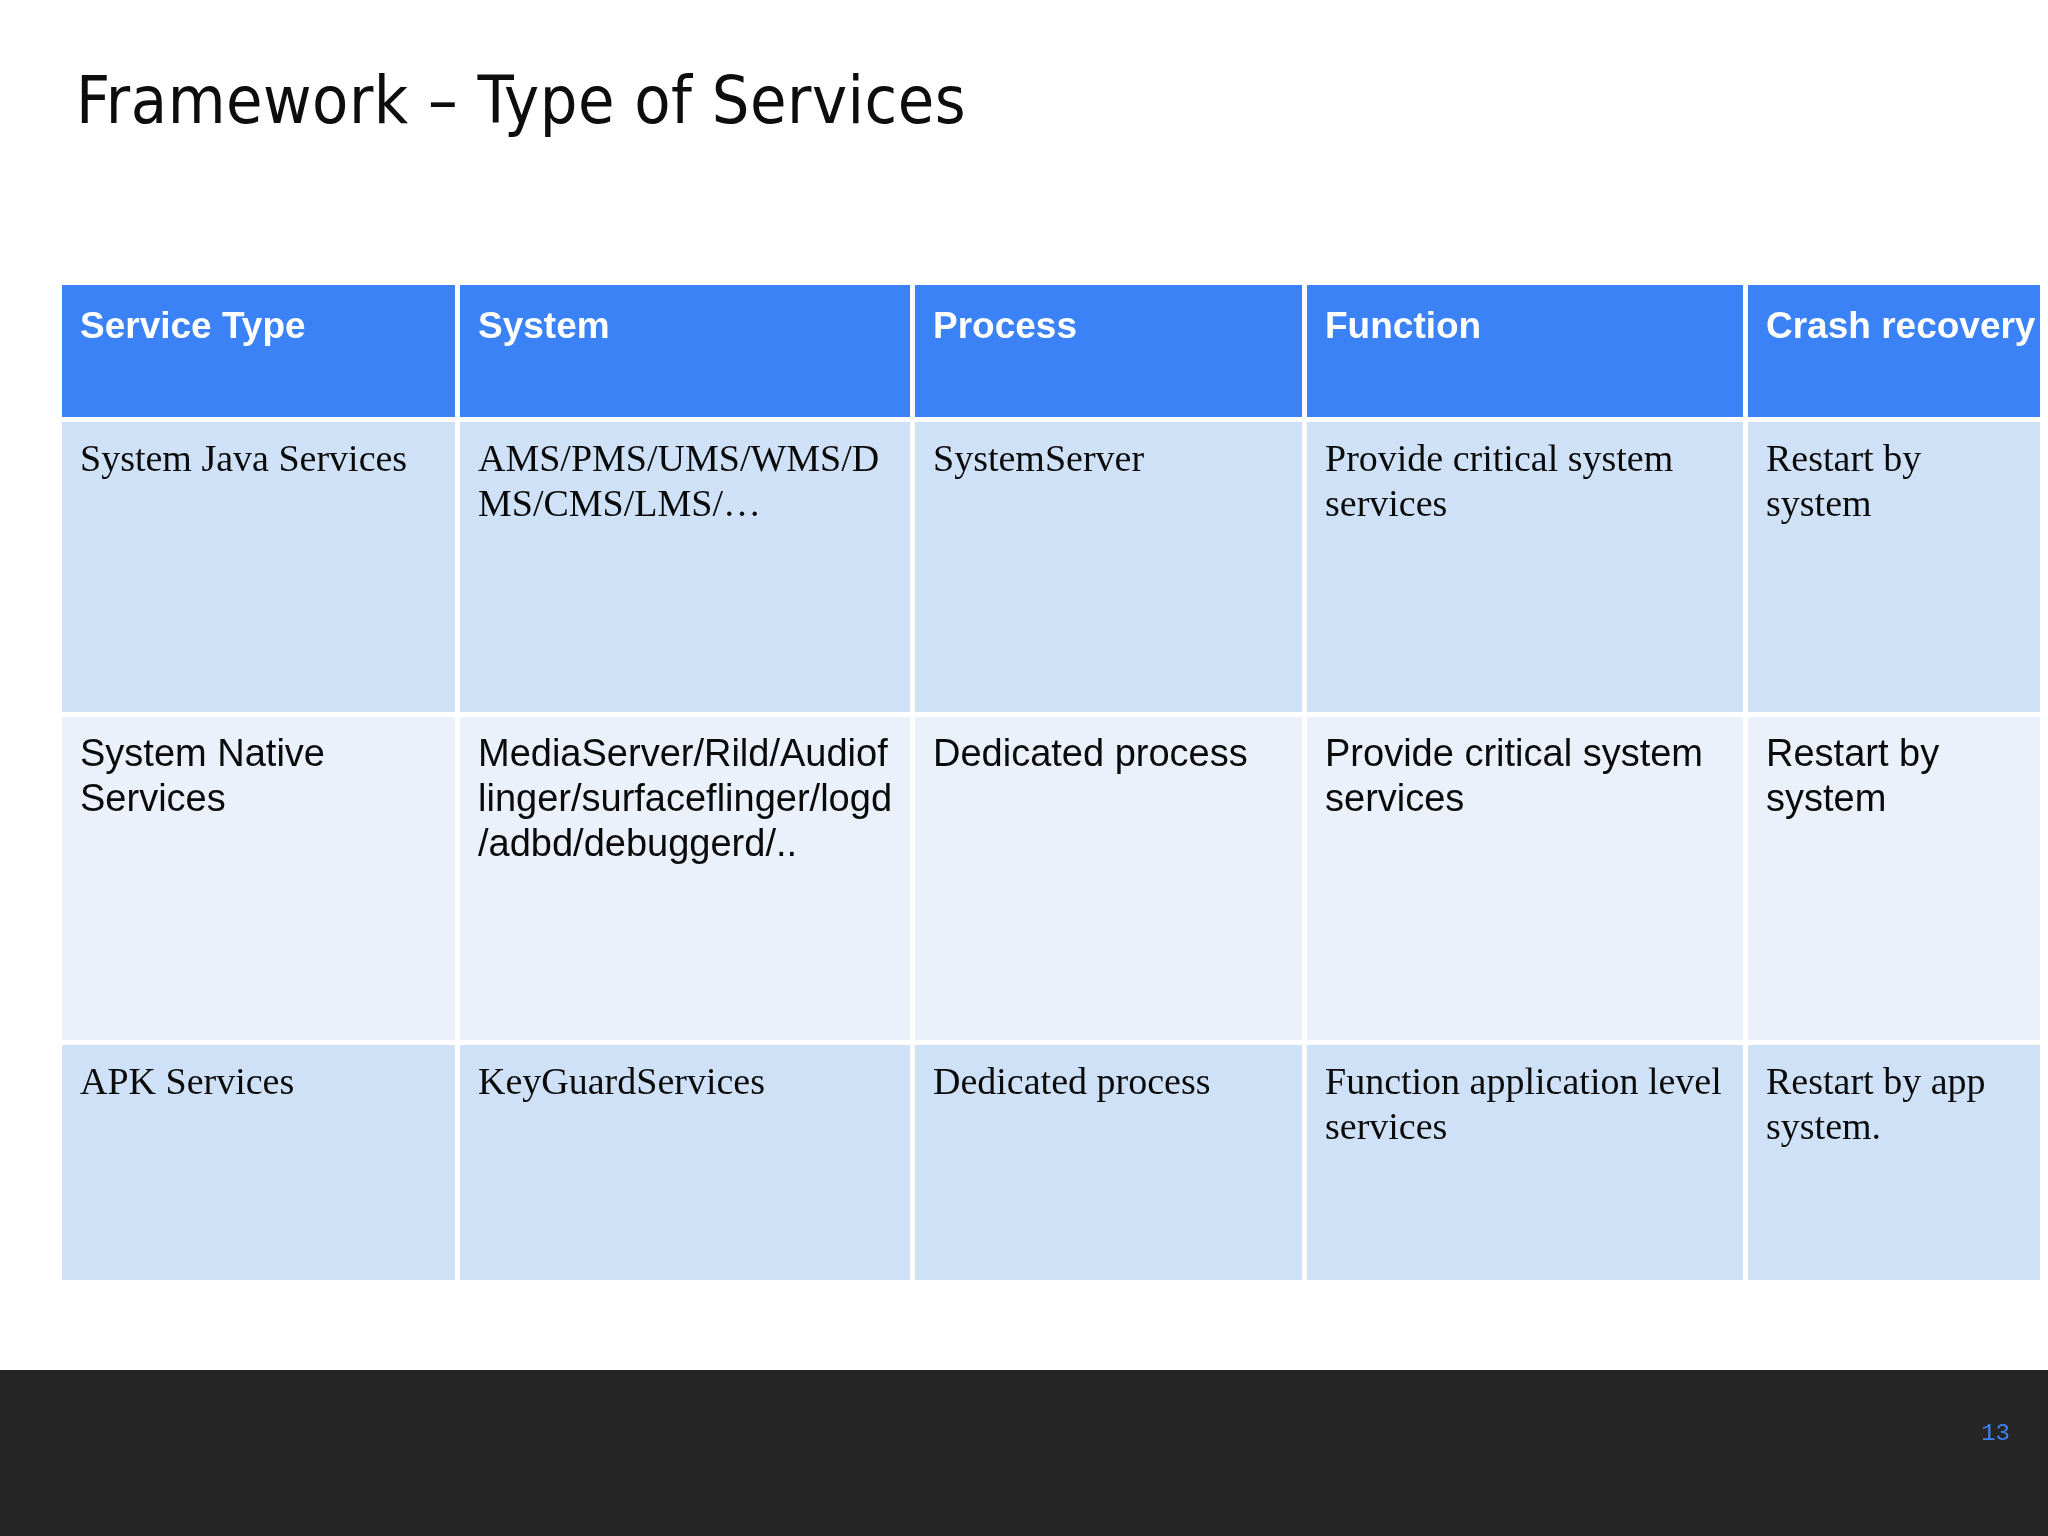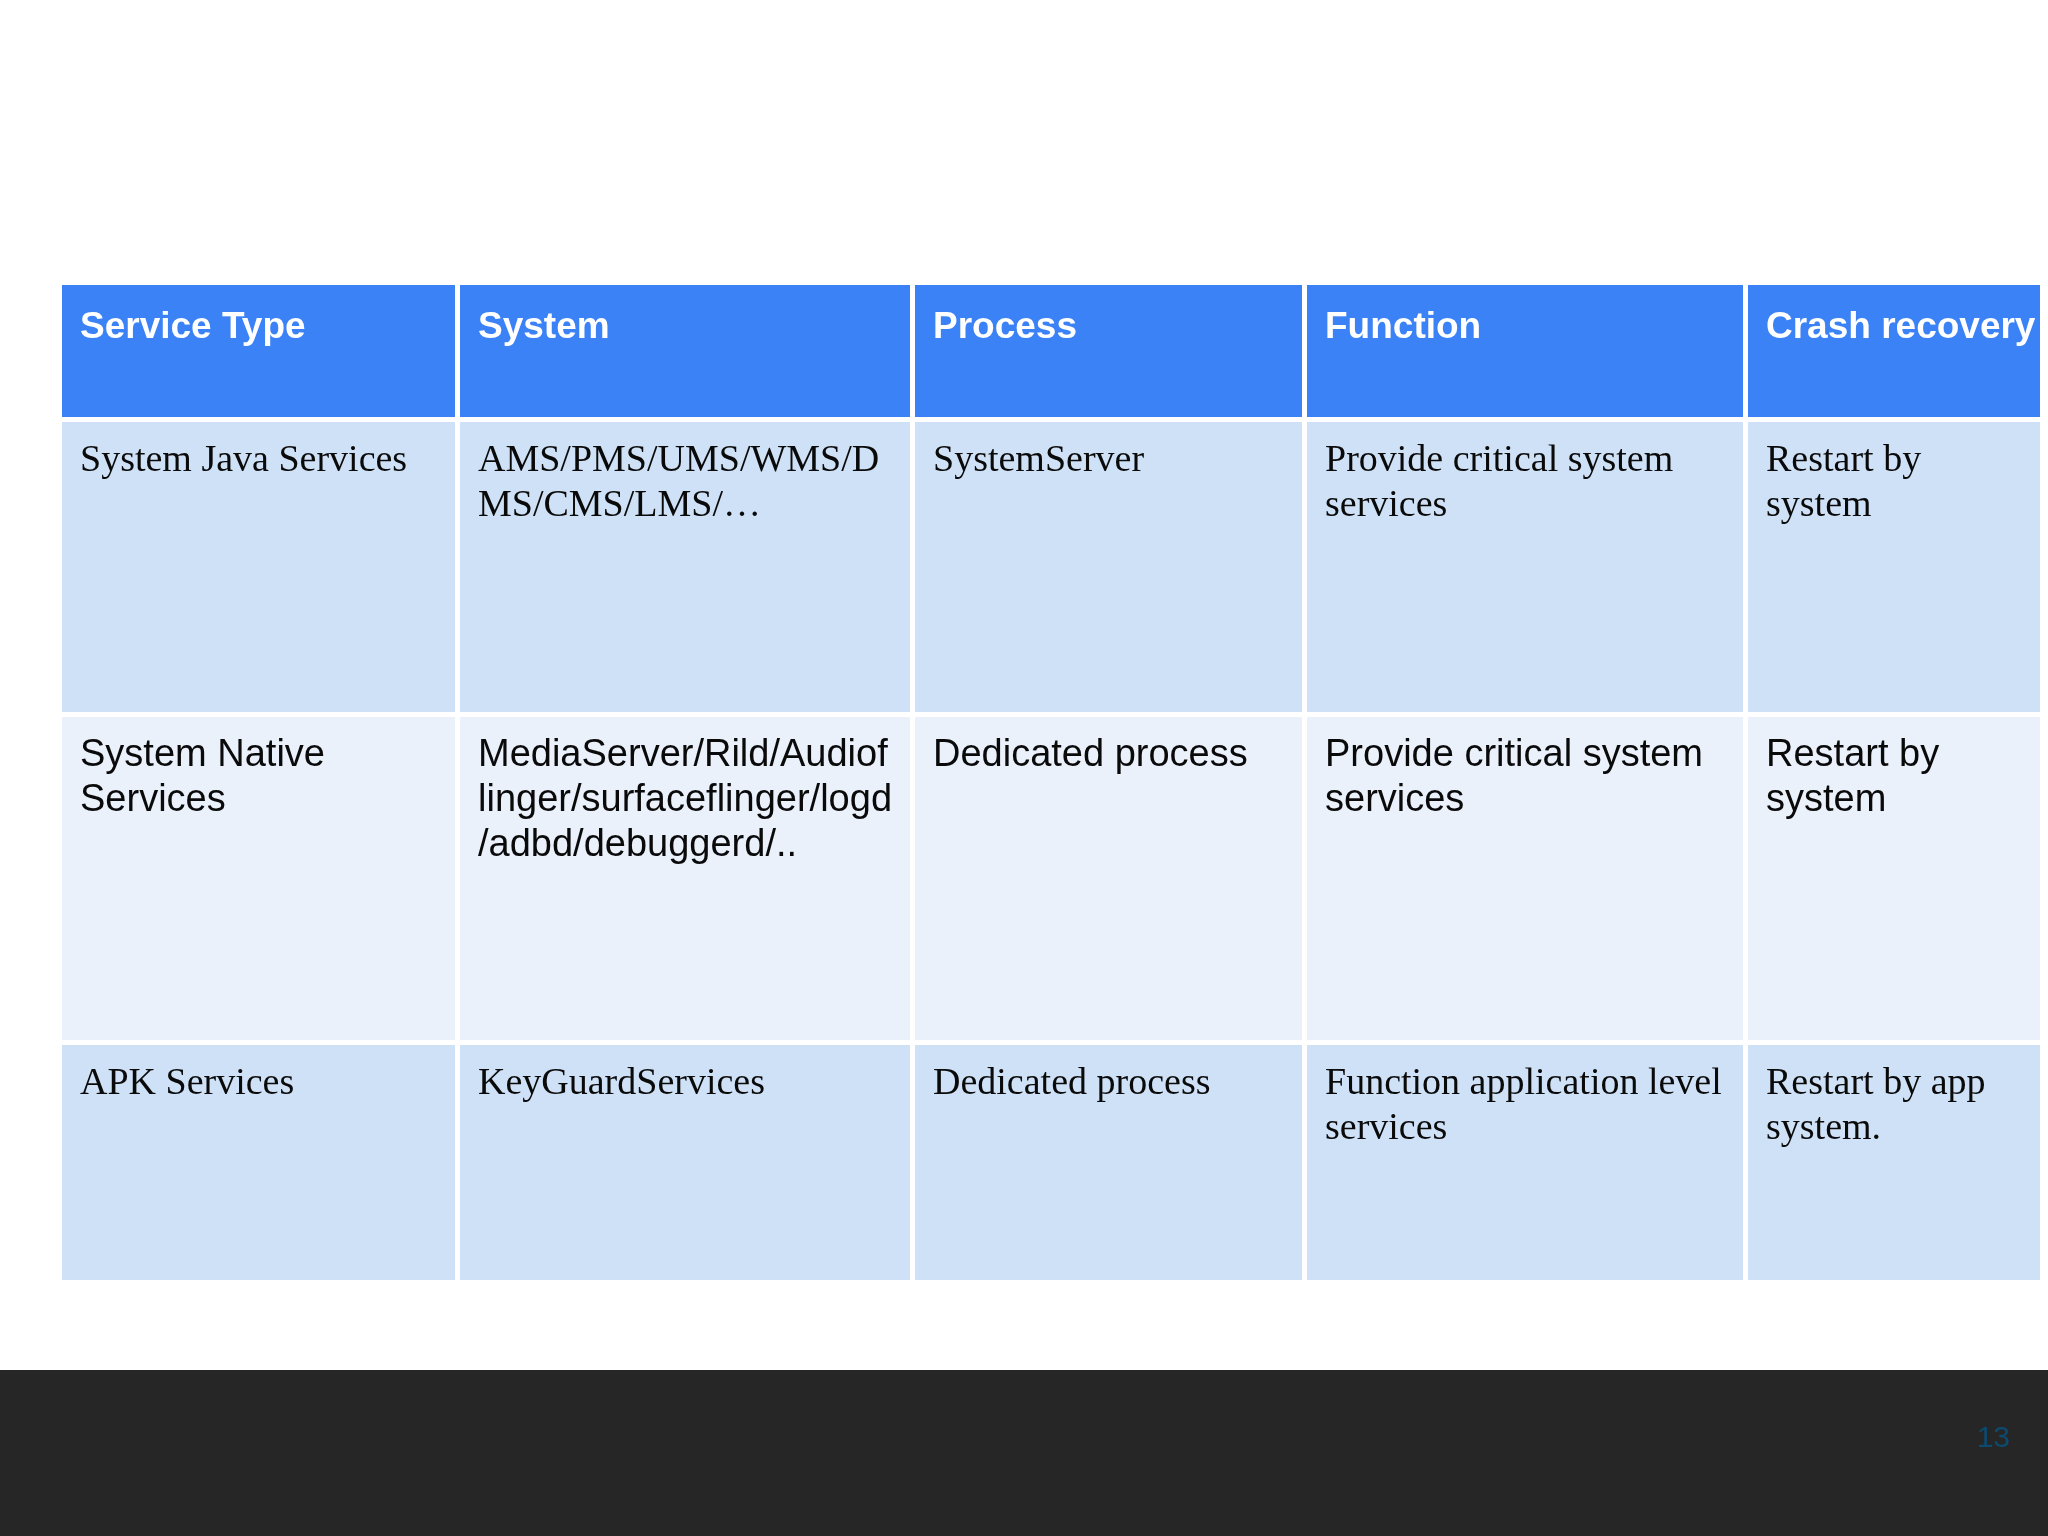--- a/index.html
+++ b/index.html
@@ -98,30 +98,31 @@
     left: 0;
     top: 1370px;
     width: 2048px;
     height: 166px;
     background: #262626;
   }
   .page-number {
     position: absolute;
     right: 38px;
     top: 1420px;
-    font-size: 30px;
-    color: #0c4a6e;
-    font-family: Liberation Sans, sans-serif;
+    font-size: 24px;
+    color: #3b82f6;
+    font-family: Liberation Mono, monospace;
   }
 </style>
 </head>
 <body>
 
 <div class="slide">
 
+  <div class="slide-title">Framework – Type of Services</div>
 
   <div class="table-wrap">
     <table class="svc-table">
       <colgroup>
         <col class="c0">
           <col class="c1">
           <col class="c2">
           <col class="c3">
           <col class="c4">
       </colgroup>

